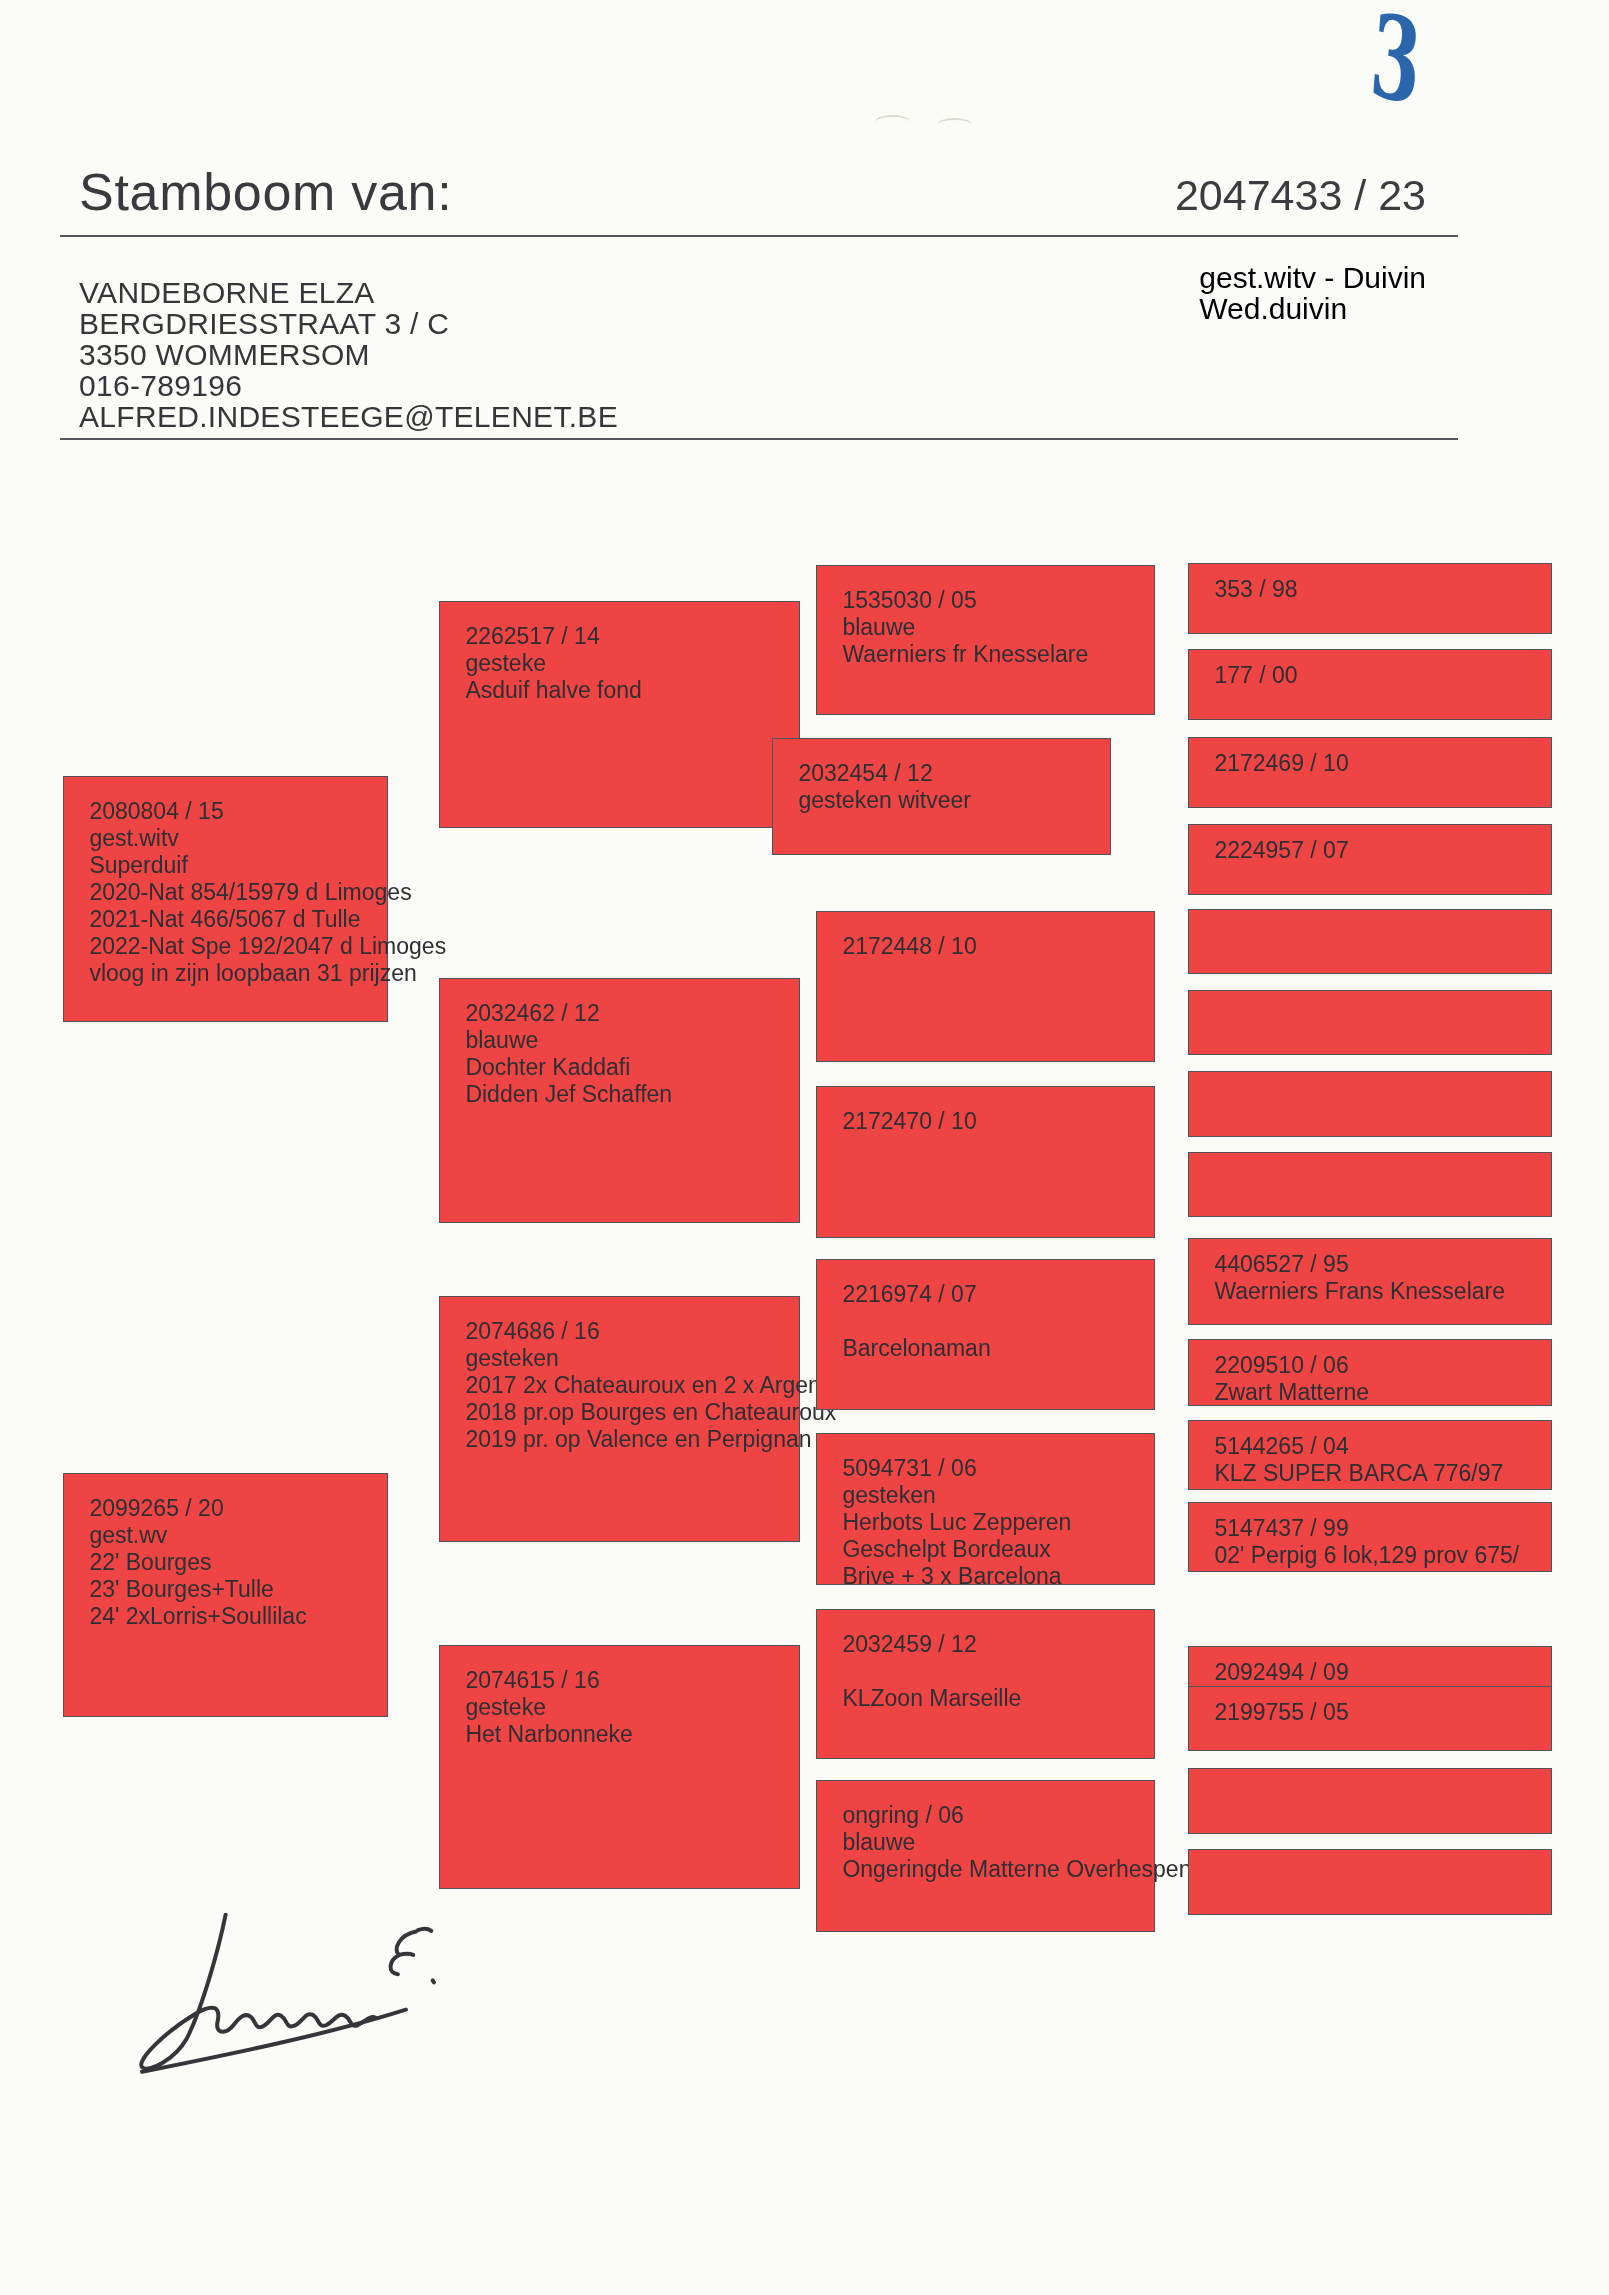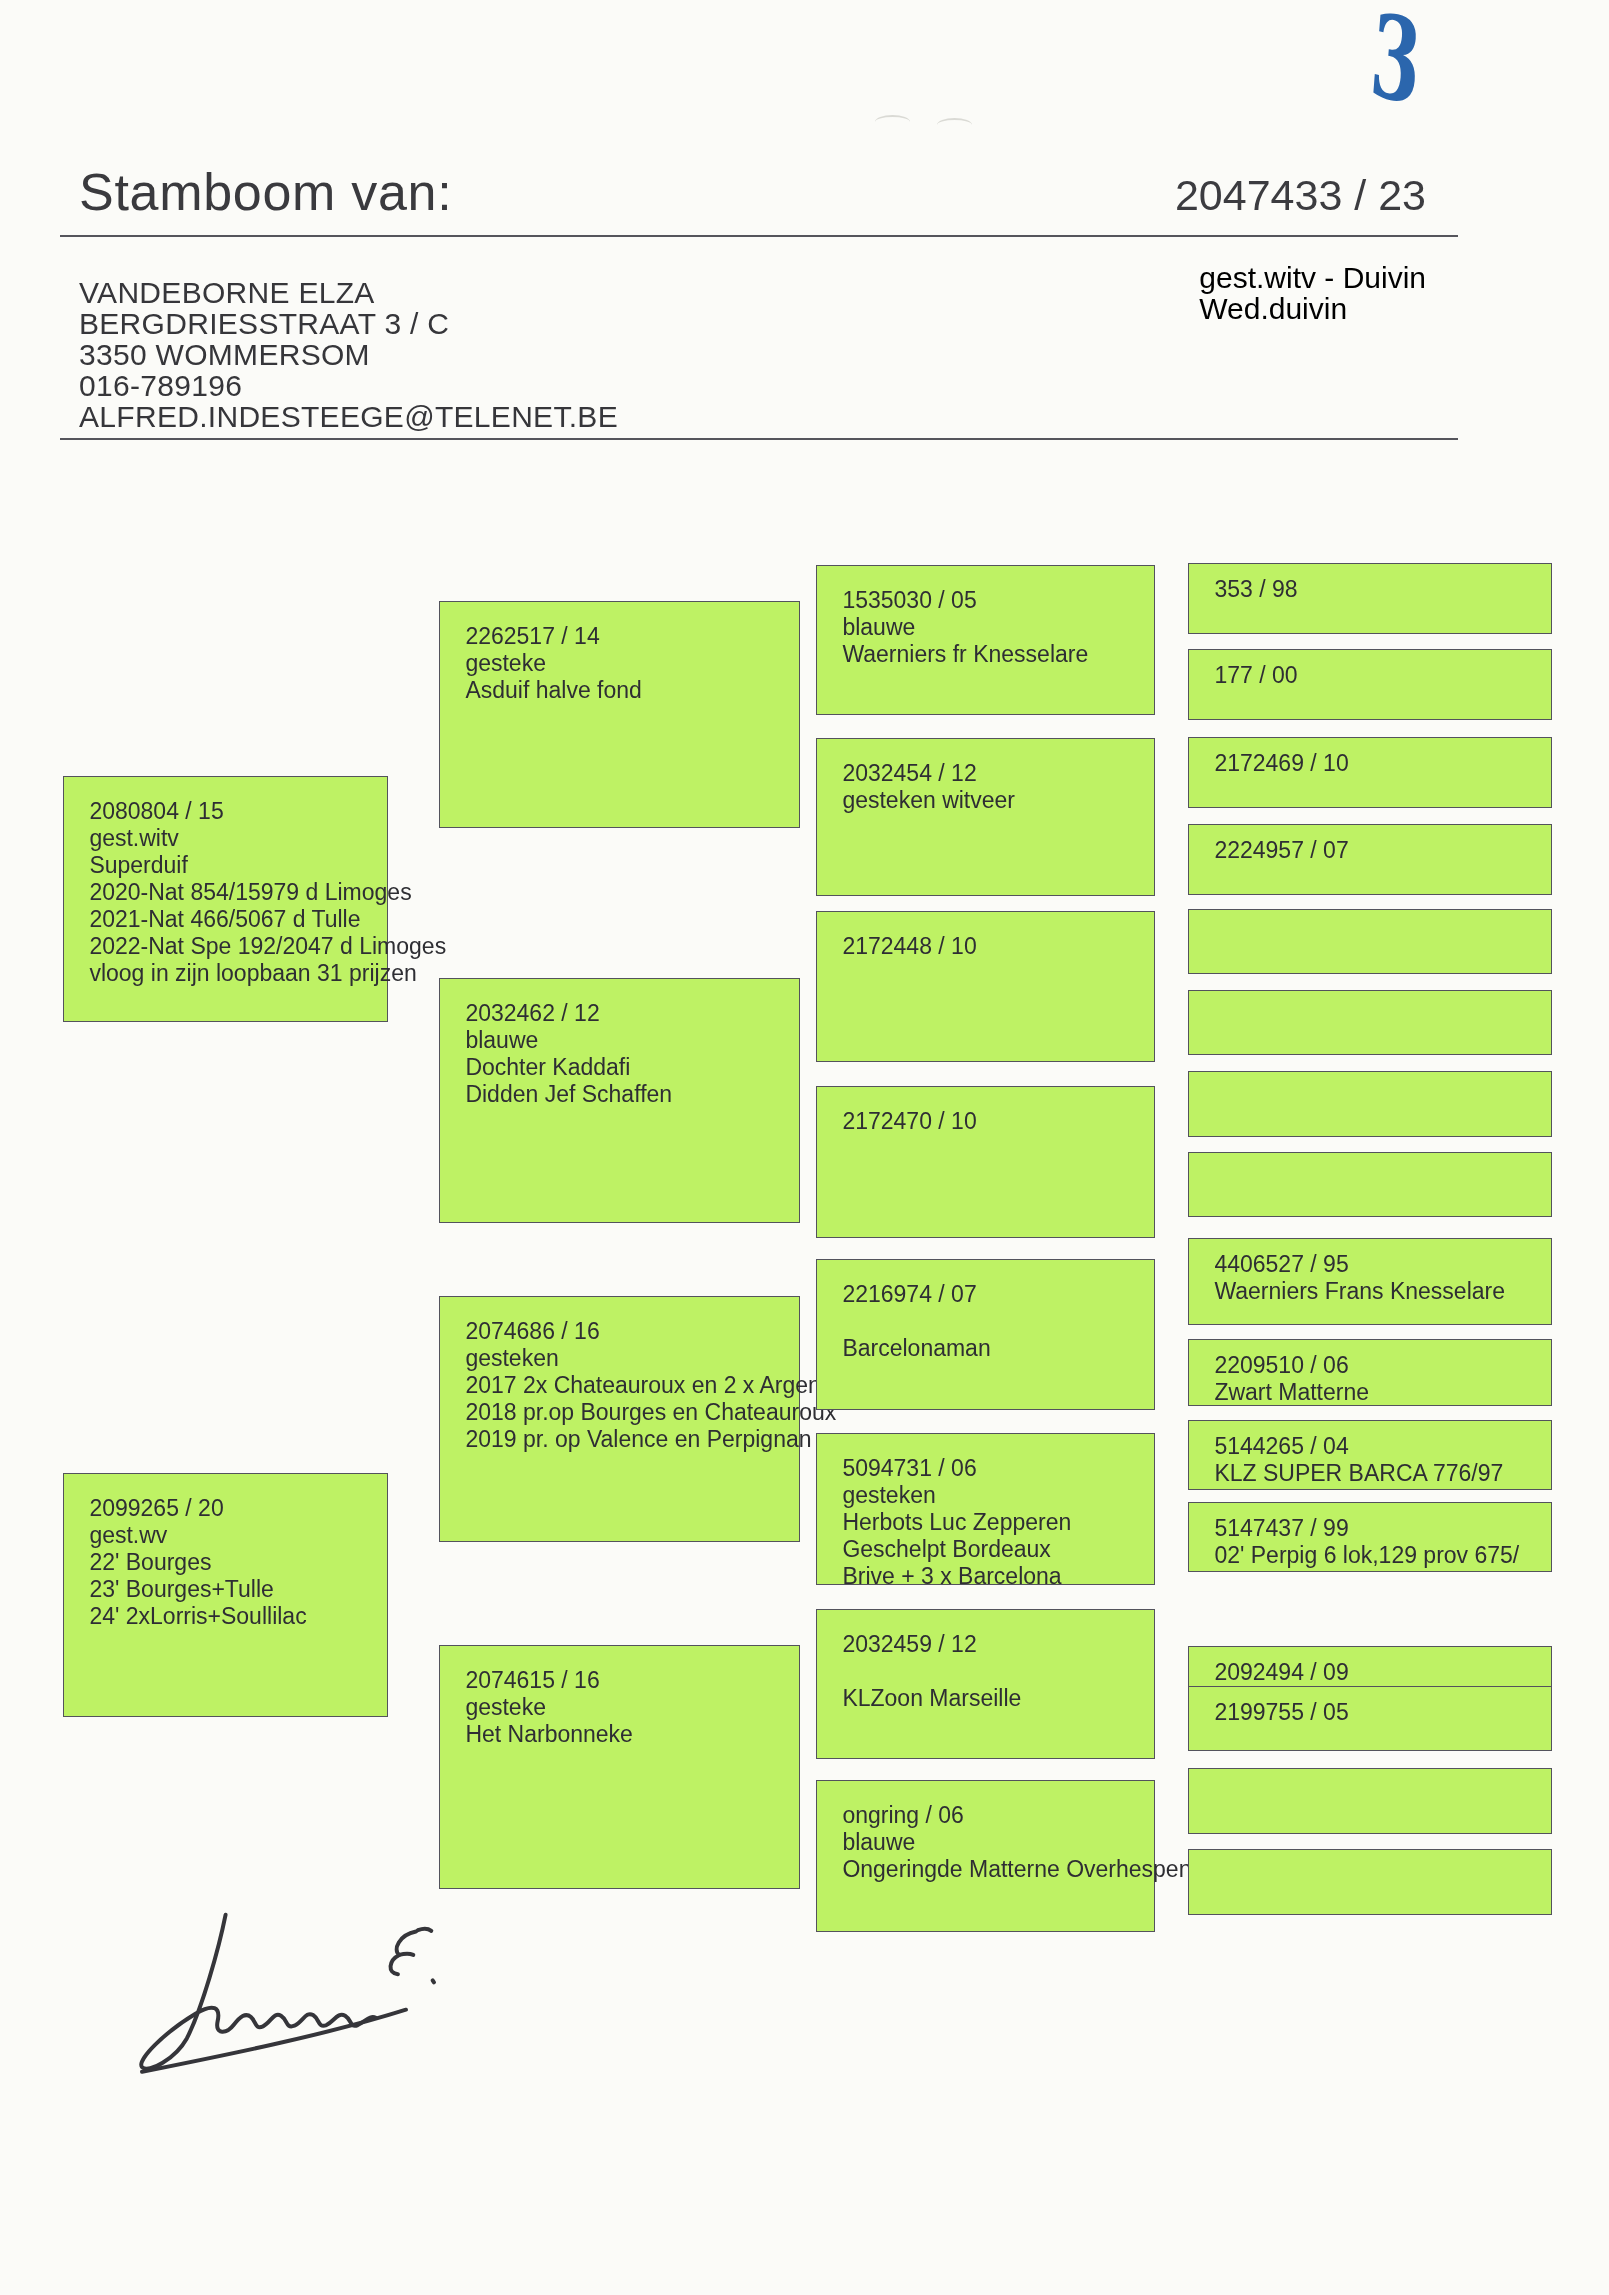--- a/index.html
+++ b/index.html
@@ -16,21 +16,21 @@
     transform:scaleX(.62) rotate(7deg);transform-origin:top left;
   }
   .rule{position:absolute;left:60px;width:1398px;height:2px;background:#55555c;}
   .rule-1{top:235px;}
   .rule-2{top:438px;}
   .owner{position:absolute;left:79px;top:277px;font-size:30px;line-height:31px;color:#36363a;letter-spacing:0.3px;}
   .bird-labels{position:absolute;right:183px;top:262px;font-size:30px;line-height:31px;color:#000000;text-align:left;}
   .box{
     position:absolute;box-sizing:border-box;border:1.3px solid #53535c;
     padding:21.4px 0 0 25.4px;font-size:23px;line-height:27px;color:#2e2e33;
-    background:#bef264;overflow:visible;
+    background:#ef4444;overflow:visible;
   }
   .box .line{white-space:nowrap;}
   .box.small{padding-top:12px;}
   .smudge{
     position:absolute;width:35px;height:12px;border-top:2.7px solid rgba(150,150,140,.32);
     border-radius:50% 50% 0 0;
   }
   .signature-svg{position:absolute;left:112px;top:1908px;}
 </style>
 </head>
@@ -101,21 +101,21 @@
       <div class="line">2074615 / 16</div>
       <div class="line">gesteke</div>
       <div class="line">Het Narbonneke</div>
     </div>
 
   <div class="box" style="left:816px;top:565px;width:339px;height:150px">
       <div class="line">1535030 / 05</div>
       <div class="line">blauwe</div>
       <div class="line">Waerniers fr Knesselare</div>
     </div>
-  <div class="box" style="left:816px;top:738px;width:339px;height:158px">
+  <div class="box" style="left:772px;top:738px;width:339px;height:117px">
       <div class="line">2032454 / 12</div>
       <div class="line">gesteken witveer</div>
     </div>
   <div class="box" style="left:816px;top:911px;width:339px;height:151px">
       <div class="line">2172448 / 10</div>
     </div>
   <div class="box" style="left:816px;top:1086px;width:339px;height:152px">
       <div class="line">2172470 / 10</div>
     </div>
   <div class="box" style="left:816px;top:1259px;width:339px;height:151px">

